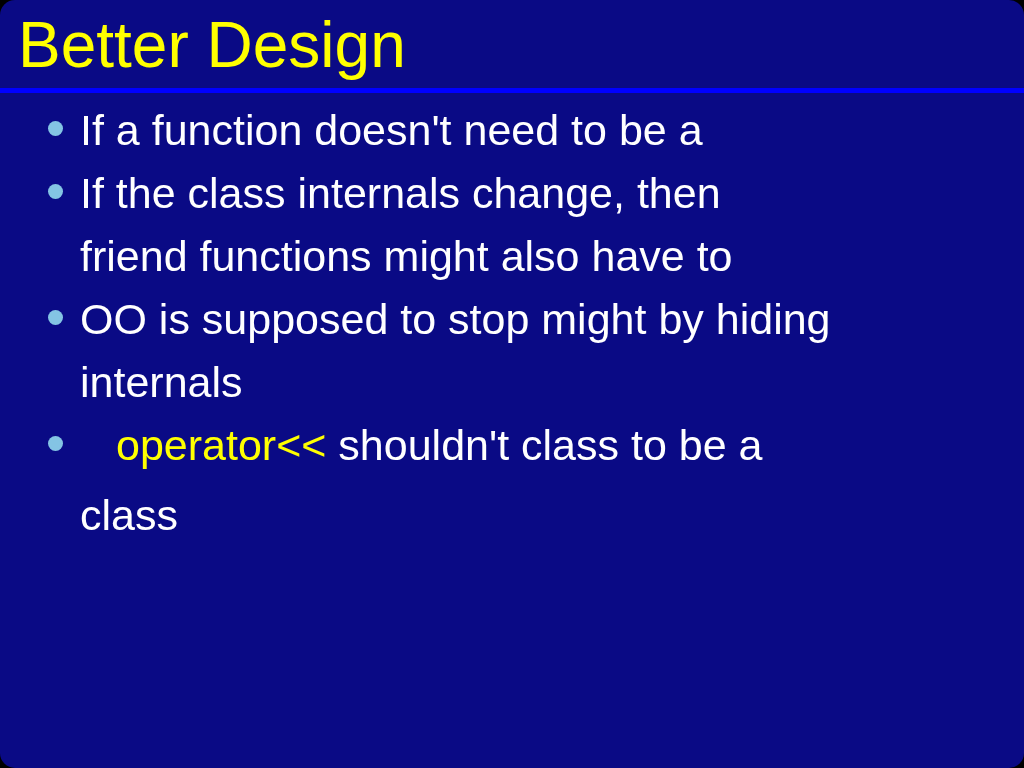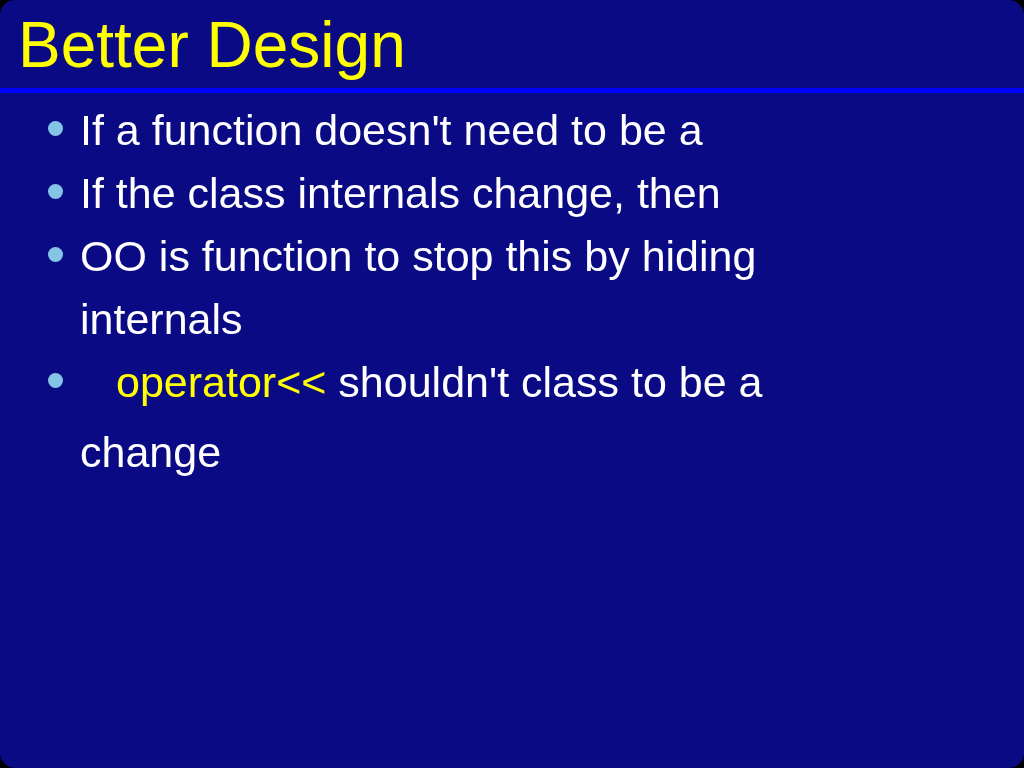--- a/index.html
+++ b/index.html
@@ -90,33 +90,34 @@
       <span class="bullet-marker"></span>
       <div class="bullet-text">
         <span class="ln">If a function doesn't need to be a</span>
       </div>
     </div>
 
     <div class="bullet-row">
       <span class="bullet-marker"></span>
       <div class="bullet-text">
         <span class="ln">If the class internals change, then</span>
+        <span class="ln">friend functions might also have to</span>
       </div>
     </div>
 
     <div class="bullet-row">
       <span class="bullet-marker"></span>
       <div class="bullet-text">
-        <span class="ln">OO is function to stop this by hiding</span>
+        <span class="ln">OO is supposed to stop might by hiding</span>
         <span class="ln">internals</span>
       </div>
     </div>
 
     <div class="bullet-row">
       <span class="bullet-marker"></span>
       <div class="bullet-text">
         <span class="ln"><span class="code-kw">operator&lt;&lt;</span><span>  shouldn't class to be a</span></span>
-        <span class="ln gap-line">change</span>
+        <span class="ln gap-line">class</span>
       </div>
     </div>
 
   </div>
 </div>
 
 </body></html>

